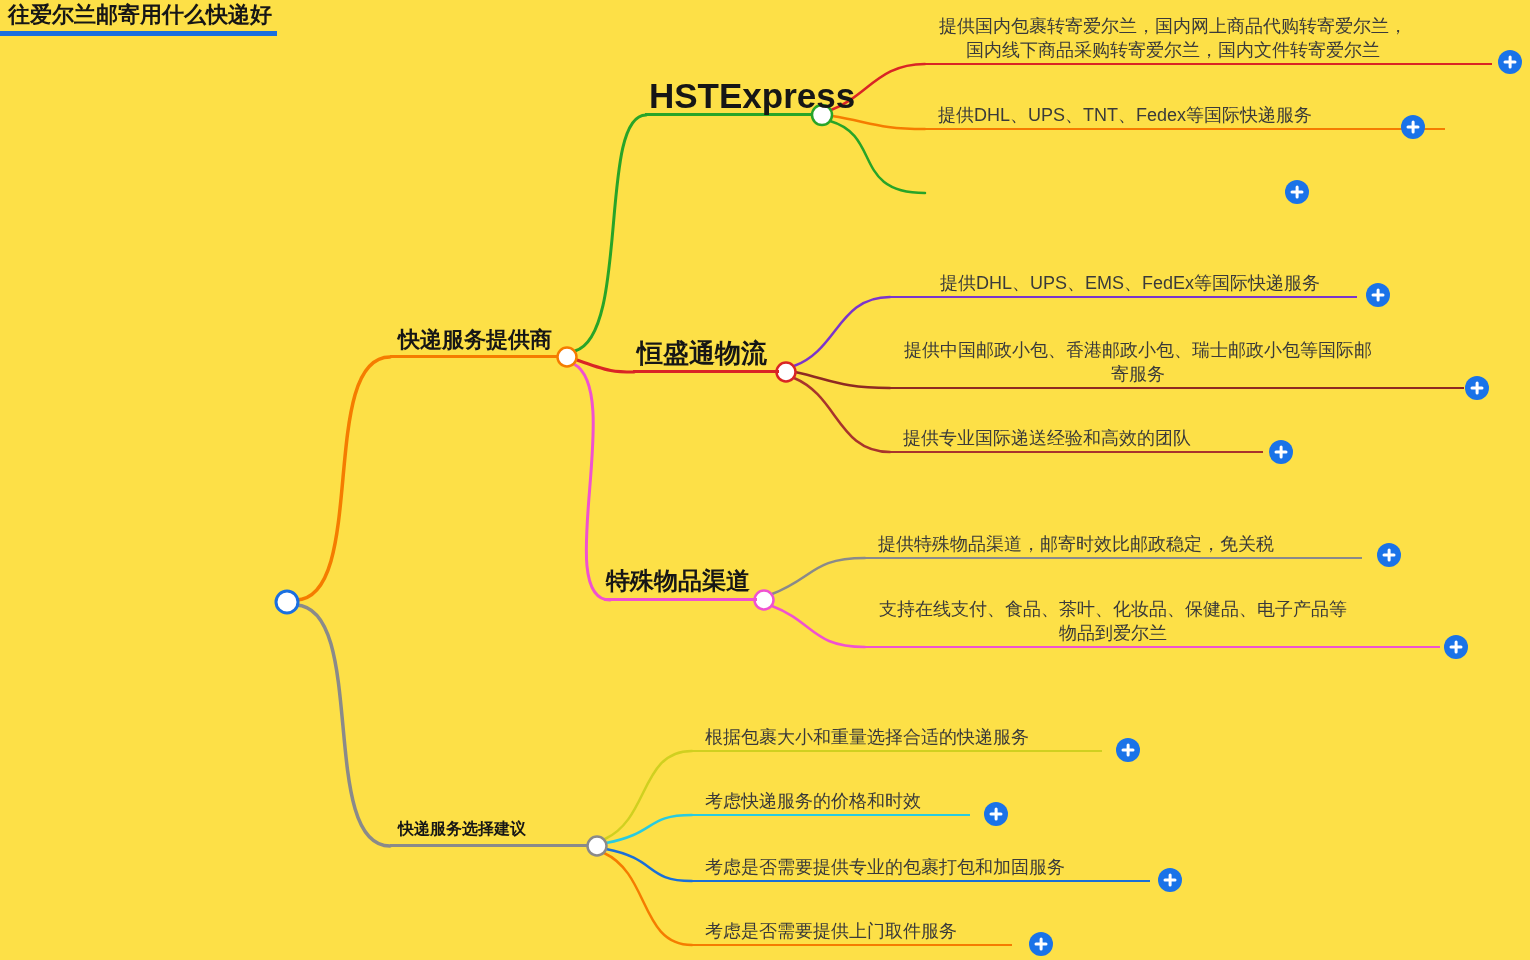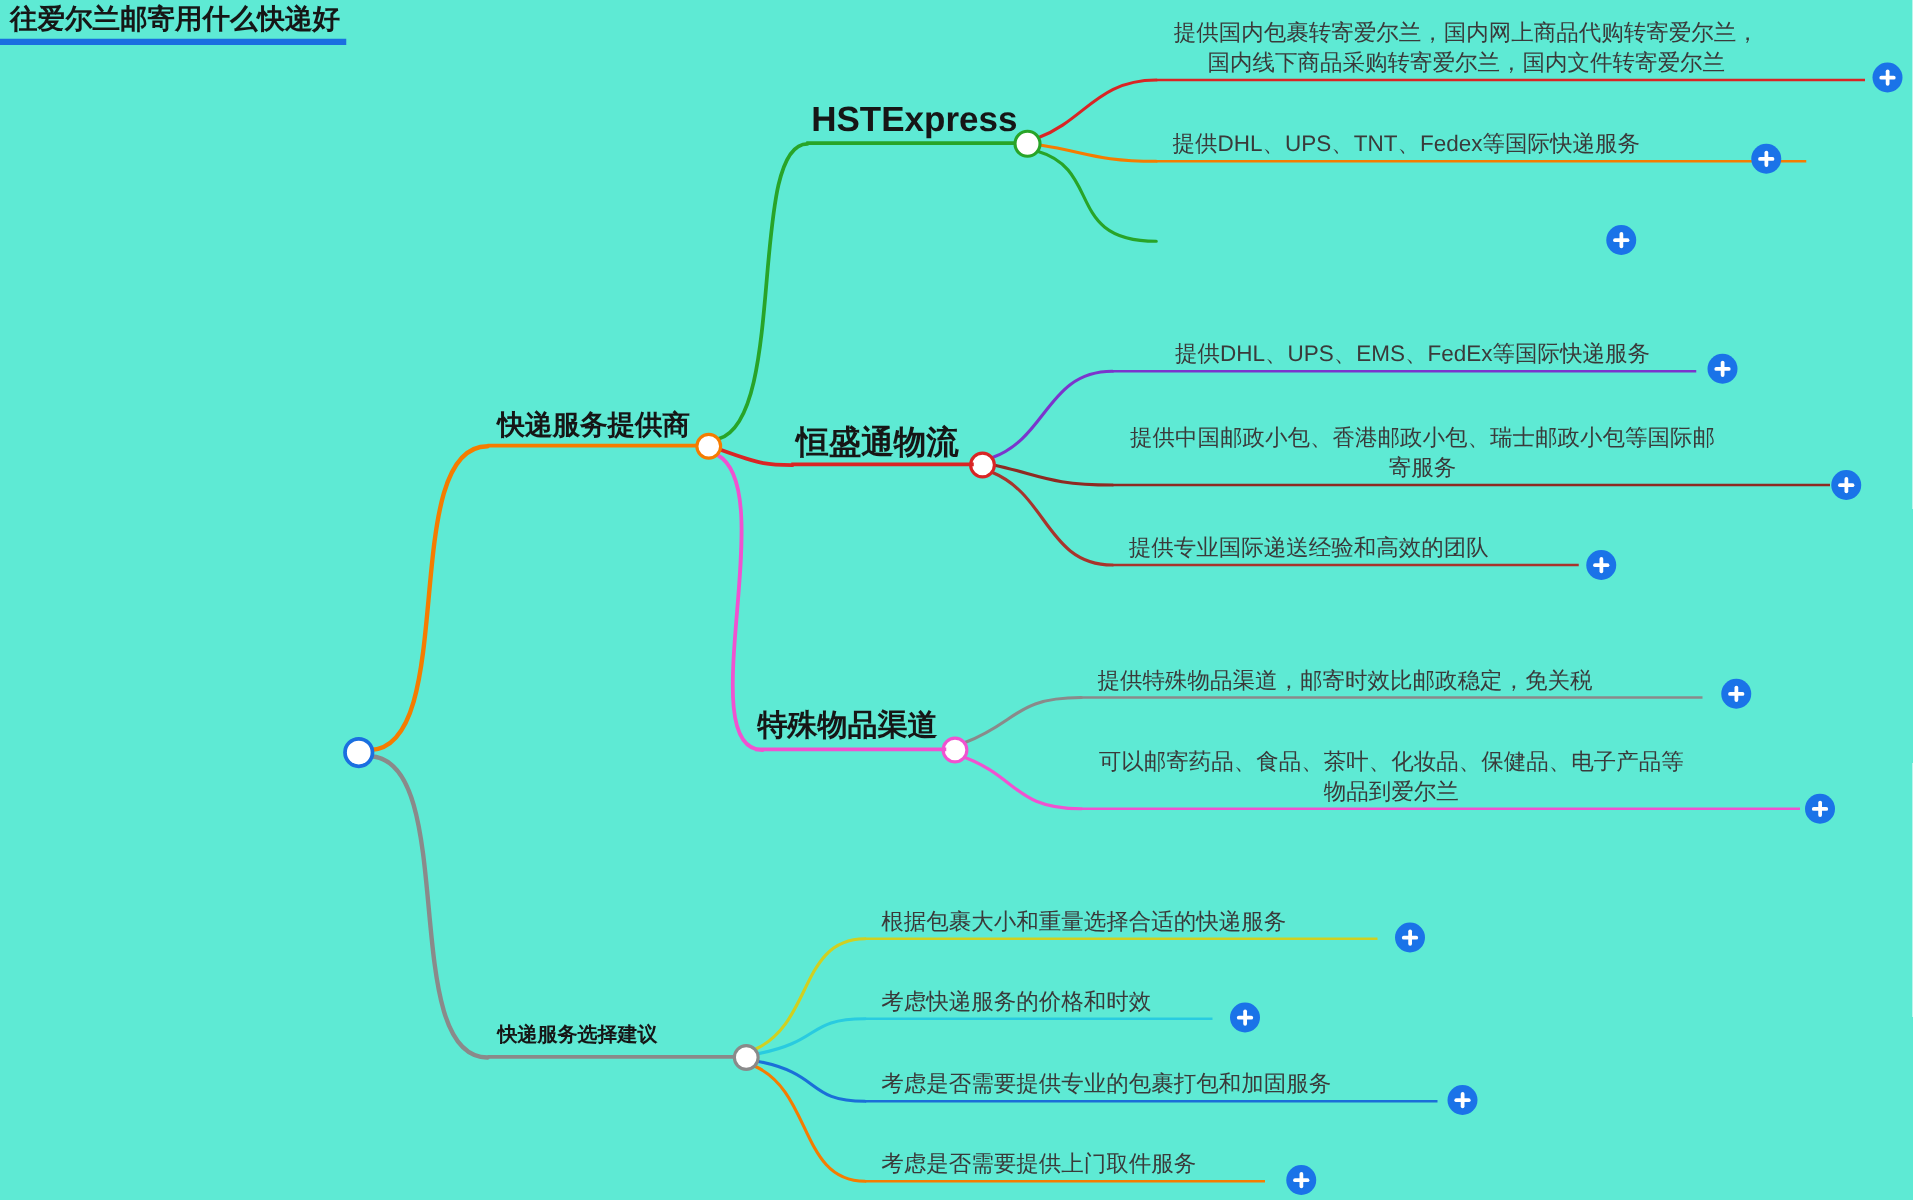--- a/index.html
+++ b/index.html
@@ -1,17 +1,17 @@
 <!DOCTYPE html>
 <html><head>
 <meta charset="utf-8">
 <style>
   html,body{margin:0;padding:0;background:#ffffff;}
   .canvas{
-    position:relative;width:1530px;height:960px;overflow:hidden;background:#5eead4;
+    position:relative;width:1530px;height:960px;overflow:hidden;background:#fde047;
     font-family:"Liberation Sans","DejaVu Sans",sans-serif;
   }
   .edges{position:absolute;left:0;top:0;width:1530px;height:960px;}
   .edges path{fill:none;stroke-linecap:round;}
   .node-label{
     position:absolute;box-sizing:border-box;font-weight:700;color:#161616;
     white-space:nowrap;padding-left:8px;padding-bottom:1px;
   }
   .leaf{
     position:absolute;box-sizing:border-box;font-size:18px;line-height:24px;
@@ -72,21 +72,21 @@
     <span class="txt">往爱尔兰邮寄用什么快递好</span>
   </div>
 
   <div class="node-label" style="left:390px;top:326px;width:168px;font-size:22px;line-height:28px;border-bottom:3.5px solid #f57c00;">
     <span class="txt">快递服务提供商</span>
   </div>
   <div class="node-label" style="left:390px;top:815px;width:198px;font-size:16px;line-height:28px;border-bottom:3.5px solid #8a8a8a;">
     <span class="txt">快递服务选择建议</span>
   </div>
 
-  <div class="node-label" style="left:645px;top:79px;width:167px;font-size:28px;line-height:33px;border-bottom:3px solid #28a428;padding-left:4px;text-align:center;">
+  <div class="node-label" style="left:645px;top:79px;width:167px;font-size:35px;line-height:33px;border-bottom:3px solid #28a428;padding-left:4px;text-align:center;">
     <span class="txt">HSTExpress</span>
   </div>
   <div class="node-label" style="left:633px;top:337px;width:146px;font-size:26px;line-height:32px;border-bottom:3px solid #d92525;padding-left:4px;">
     <span class="txt">恒盛通物流</span>
   </div>
   <div class="node-label" style="left:604px;top:565px;width:153px;font-size:24px;line-height:32px;border-bottom:3px solid #f052d0;padding-left:2px;">
     <span class="txt">特殊物品渠道</span>
   </div>
 
   <div class="leaf wrap" style="left:925px;top:14px;width:567px;border-bottom-color:#d92525;">
@@ -103,21 +103,21 @@
     <span class="txt">提供中国邮政小包、香港邮政小包、瑞士邮政小包等国际邮寄服务</span>
   </div>
   <div class="leaf" style="left:890px;top:426px;width:373px;border-bottom-color:#a8342c;">
     <span class="txt">提供专业国际递送经验和高效的团队</span>
   </div>
 
   <div class="leaf" style="left:865px;top:532px;width:497px;border-bottom-color:#8a8a8a;">
     <span class="txt">提供特殊物品渠道，邮寄时效比邮政稳定，免关税</span>
   </div>
   <div class="leaf wrap" style="left:865px;top:597px;width:575px;border-bottom-color:#f052d0;">
-    <span class="txt">可以邮寄药品、食品、茶叶、化妆品、保健品、电子产品等物品到爱尔兰</span>
+    <span class="txt">支持在线支付、食品、茶叶、化妆品、保健品、电子产品等物品到爱尔兰</span>
   </div>
 
   <div class="leaf" style="left:692px;top:725px;width:410px;border-bottom-color:#d0d020;">
     <span class="txt">根据包裹大小和重量选择合适的快递服务</span>
   </div>
   <div class="leaf" style="left:692px;top:789px;width:278px;border-bottom-color:#29cbe0;">
     <span class="txt">考虑快递服务的价格和时效</span>
   </div>
   <div class="leaf" style="left:692px;top:855px;width:458px;border-bottom-color:#1a6fd8;">
     <span class="txt">考虑是否需要提供专业的包裹打包和加固服务</span>

